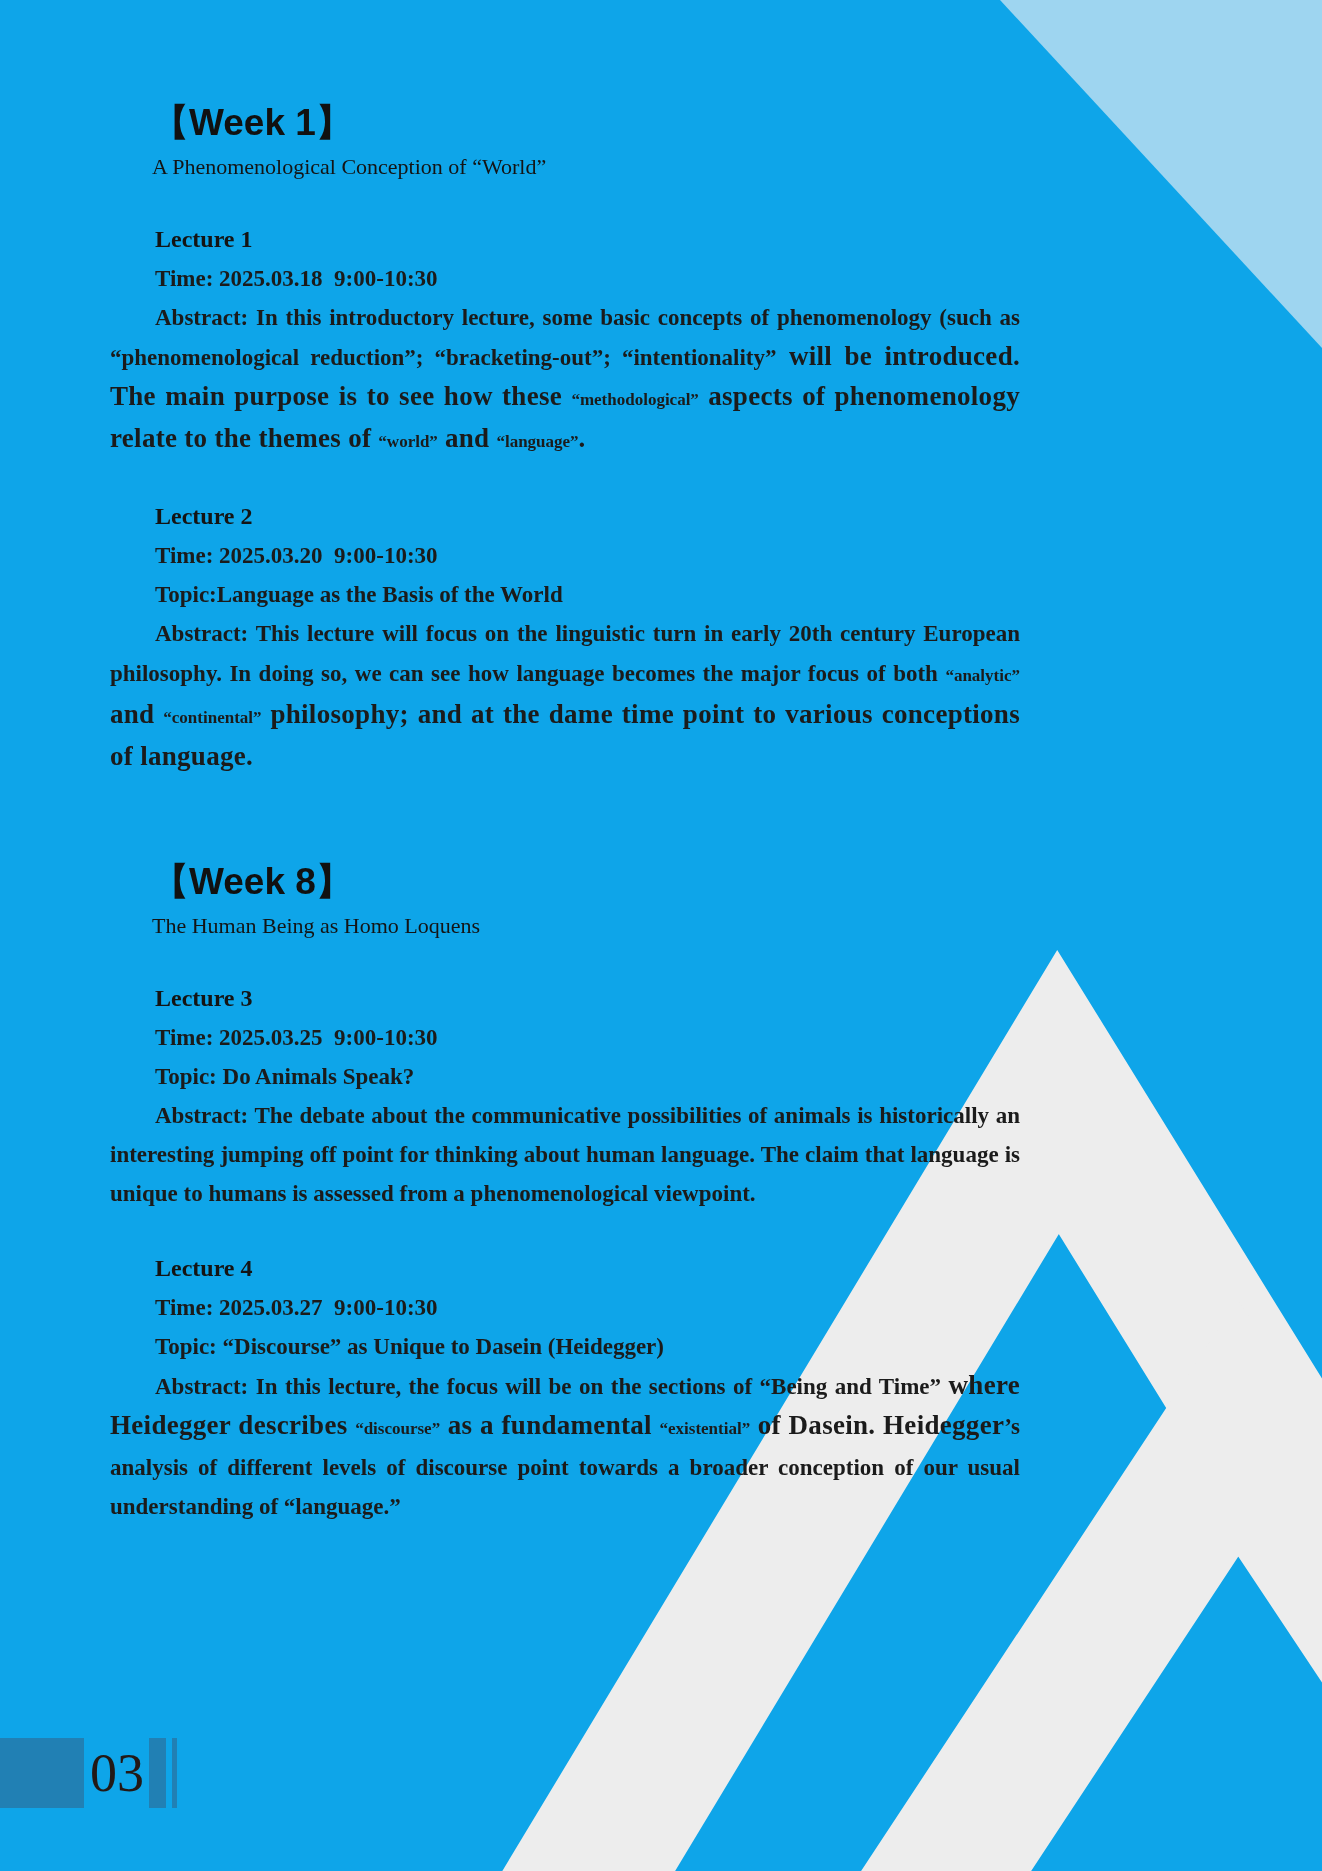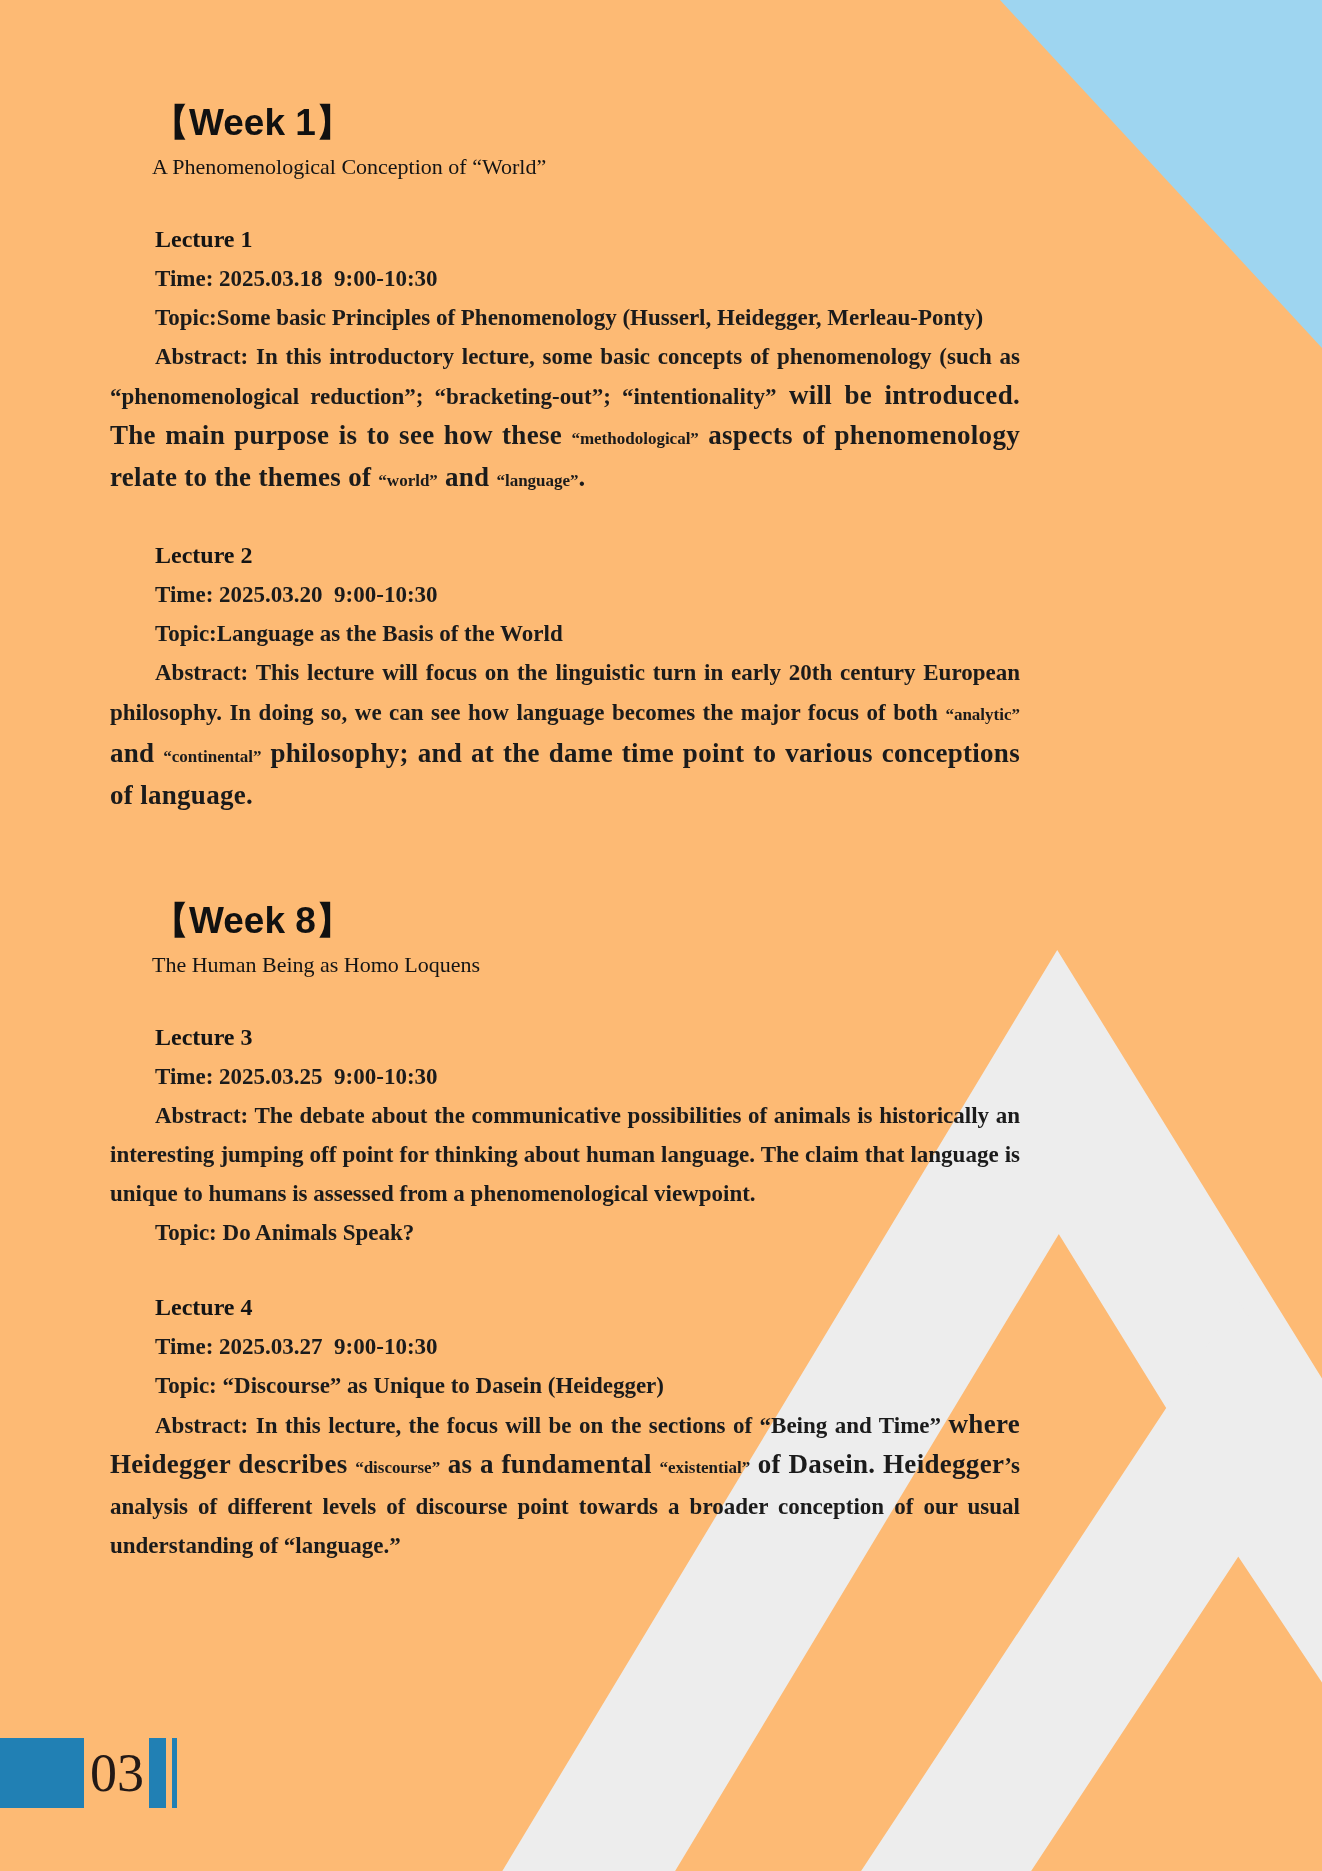--- a/index.html
+++ b/index.html
@@ -1,19 +1,19 @@
 <!DOCTYPE html>
 <html style="--accent: #2180b4; --tri: #9ed5f0; --wm: #ededed;"><head>
 <meta charset="utf-8">
 <style>
   html,body { margin:0; padding:0; background:#ffffff; }
   .page {
     position:relative;
     width:1322px; height:1871px;
-    background:#fdba74;
+    background:#0ea5e9;
     overflow:hidden;
     font-family:"Liberation Serif", serif;
     color:#1b1b1b;
   }
   
   .decor { position:absolute; top:0; left:0; z-index:0; }
   .corner-triangle { fill:var(--tri,#9ed5f0); }
   .watermark-stroke { fill:none; stroke:var(--wm,#ededed); }
 
   .content {
@@ -91,41 +91,40 @@
 
   <div class="content">
 
     <section class="week-section week-1">
       <div class="week-heading">【Week 1】</div>
       <div class="week-subtitle">A Phenomenological Conception of “World”</div>
 
       <div class="lecture-block">
         <div class="lecture-title">Lecture 1</div>
         <div class="lecture-line">Time: 2025.03.18  9:00-10:30</div>
-        <p class="lecture-para">Topic:Some basic Principles of Phenomenology (Husserl, Heidegger, Merleau-Ponty)</p>
         <p class="lecture-para"><span class="seg-n">Abstract: In this introductory lecture, some basic concepts of phenomenology (such as “phenomenological reduction”; “bracketing-out”; “intentionality”</span><span class="seg-lg"> will be introduced. The main purpose is to see how these </span><span class="seg-sm">“methodological”</span><span class="seg-lg"> aspects of phenomenology relate to the themes of </span><span class="seg-sm">“world”</span><span class="seg-lg"> and </span><span class="seg-sm">“language”</span><span class="seg-lg">.</span></p>
       </div>
 
       <div class="lecture-block">
         <div class="lecture-title">Lecture 2</div>
         <div class="lecture-line">Time: 2025.03.20  9:00-10:30</div>
         <p class="lecture-para">Topic:Language as the Basis of the World</p>
         <p class="lecture-para"><span class="seg-n">Abstract: This lecture will focus on the linguistic turn in early 20th century European philosophy. In doing so, we can see how language becomes the major focus of both </span><span class="seg-sm">“analytic”</span><span class="seg-lg"> and </span><span class="seg-sm">“continental”</span><span class="seg-lg"> philosophy; and at the dame time point to various conceptions of language.</span></p>
       </div>
     </section>
 
     <section class="week-section week-2">
       <div class="week-heading">【Week 8】</div>
       <div class="week-subtitle">The Human Being as Homo Loquens</div>
 
       <div class="lecture-block">
         <div class="lecture-title">Lecture 3</div>
         <div class="lecture-line">Time: 2025.03.25  9:00-10:30</div>
+        <p class="lecture-para">Topic: Do Animals Speak?</p>
         <p class="lecture-para"><span class="seg-n">Abstract: The debate about the communicative possibilities of animals is historically an interesting jumping off point for thinking about human language. The claim that language is unique to humans is assessed from a phenomenological viewpoint.</span></p>
-        <p class="lecture-para">Topic: Do Animals Speak?</p>
       </div>
 
       <div class="lecture-block">
         <div class="lecture-title">Lecture 4</div>
         <div class="lecture-line">Time: 2025.03.27  9:00-10:30</div>
         <p class="lecture-para">Topic: “Discourse” as Unique to Dasein (Heidegger)</p>
         <p class="lecture-para"><span class="seg-n">Abstract: In this lecture, the focus will be on the sections of “Being and Time” </span><span class="seg-lg">where Heidegger describes </span><span class="seg-sm">“discourse”</span><span class="seg-lg"> as a fundamental </span><span class="seg-sm">“existential”</span><span class="seg-lg"> of Dasein. Heidegger</span><span class="seg-n">’s analysis of different levels of discourse point towards a broader conception of our usual understanding of “language.”</span></p>
       </div>
     </section>
 

